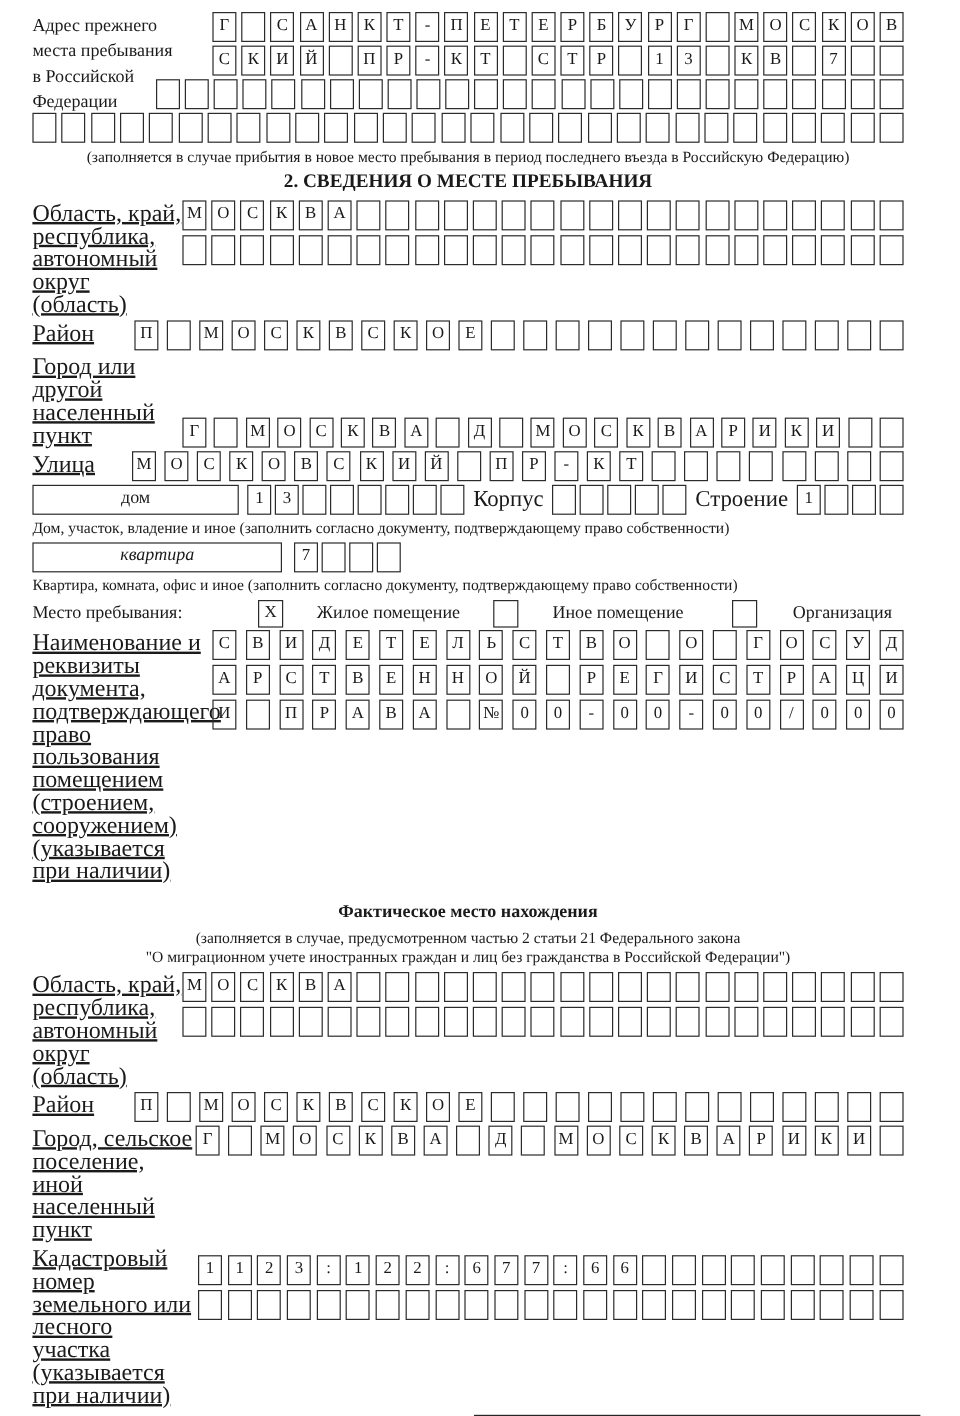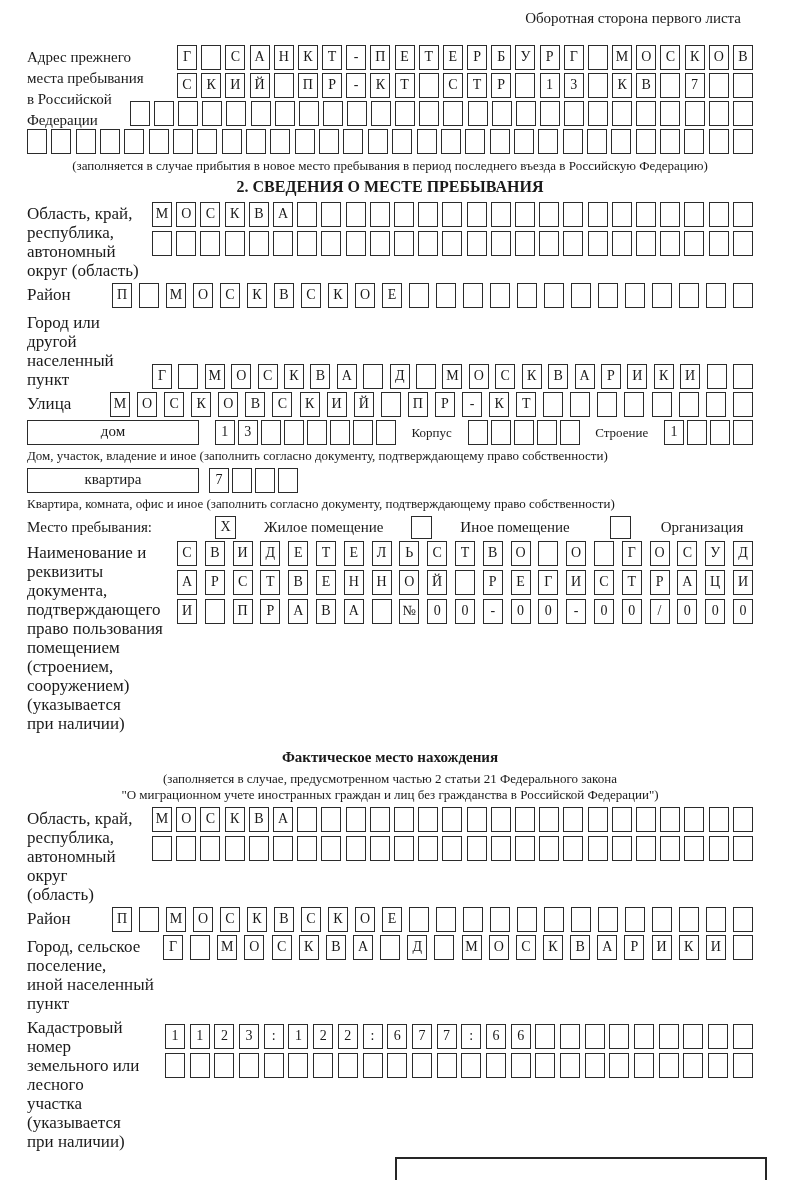--- a/index.html
+++ b/index.html
@@ -17,21 +17,21 @@
   .cellrow { display:flex; justify-content:space-between; flex:1 1 auto; }
   .cell {
     width:20px; height:25px; flex:0 0 20px;
     border:1.6px solid #2b2b2b;
     font-size:14px; line-height:21px; text-align:center;
   }
   .gapped { display:flex; gap:3px; flex:0 0 auto; }
   .gapped .cell { flex:0 0 20px; }
 
   .formrow { display:flex; align-items:flex-start; margin-bottom:3px; }
-  .label { font-size:17px; line-height:19px; white-space:pre-line; flex:0 0 auto; padding-top:2px; }
+  .label { font-size:20px; line-height:19px; white-space:pre-line; flex:0 0 auto; padding-top:2px;text-decoration:underline; }
 
   
   .blockA { position:relative; margin-bottom:4px; }
   .blockA .alabel { position:absolute; left:0; top:2px; width:150px; font-size:15px; line-height:21px; white-space:pre-line; }
   .blockA .r { margin-bottom:3px; display:flex; }
   .blockA .r1, .blockA .r2 { margin-left:150px; }
   .blockA .r3 { margin-left:103px; }
 
   .caption { font-size:13px; text-align:center; line-height:16px; margin-bottom:4px; }
   .sect-title { font-size:16px; font-weight:bold; text-align:center; margin:2px 0 6px 0; }
@@ -41,21 +41,21 @@
 
   .w125 { width:125px; } .w85 { width:85px; } .w83 { width:83px; }
   .w136 { width:136px; } .w138 { width:138px; } .w150 { width:150px; }
 
   .tall40 { min-height:40px;align-items:flex-end; }
 
   .widebox {
     height:25px; border:1.6px solid #2b2b2b; text-align:center;
     font-size:15px; line-height:21px; flex:0 0 auto;
   }
-  .inline-label { font-size:13px; line-height:25px; flex:0 0 auto; }
+  .inline-label { font-size:19px; line-height:25px; flex:0 0 auto; }
 
   .stayrow { display:flex; align-items:center; margin-bottom:2px; }
   .checkbox {
     width:21px; height:23px; border:1.6px solid #2b2b2b; flex:0 0 auto;
     font-size:14px; line-height:20px; text-align:center;
   }
   .stayrow .olabel { font-size:15px; margin-left:28px; }
 
   .fact-title { font-size:15px; font-weight:bold; text-align:center; margin:4px 0 5px 0; }
 
@@ -64,21 +64,20 @@
   .stampbox {
     margin-left:368px; margin-top:6px;
     width:372px; height:176px; border:2px solid #262626;
   }
 </style>
 </head>
 <body>
 
 <div class="page">
 
-  <div class="header-note">Оборотная сторона первого листа</div>
 
   <div class="blockA">
     <div class="alabel">Адрес прежнего
 места пребывания
 в Российской
 Федерации</div>
     <div class="r r1">
         <div class="cellrow">
           <span class="cell">Г</span>
           <span class="cell"></span>
@@ -380,21 +379,21 @@
     <div class="gapped">
         <span class="cell">1</span>
         <span class="cell"></span>
         <span class="cell"></span>
         <span class="cell"></span>
       </div>
   </div>
   <div class="caption" style="text-align:left;">Дом, участок, владение и иное (заполнить согласно документу, подтверждающему право собственности)</div>
 
   <div class="formrow">
-    <div class="widebox" style="width:172px; margin-right:10px;">квартира</div>
+    <div class="widebox" style="width:208px; margin-right:10px;font-style:italic;">квартира</div>
     <div class="gapped">
         <span class="cell">7</span>
         <span class="cell"></span>
         <span class="cell"></span>
         <span class="cell"></span>
       </div>
   </div>
   <div class="caption" style="text-align:left;">Квартира, комната, офис и иное (заполнить согласно документу, подтверждающему право собственности)</div>
 
   <div class="stayrow">

